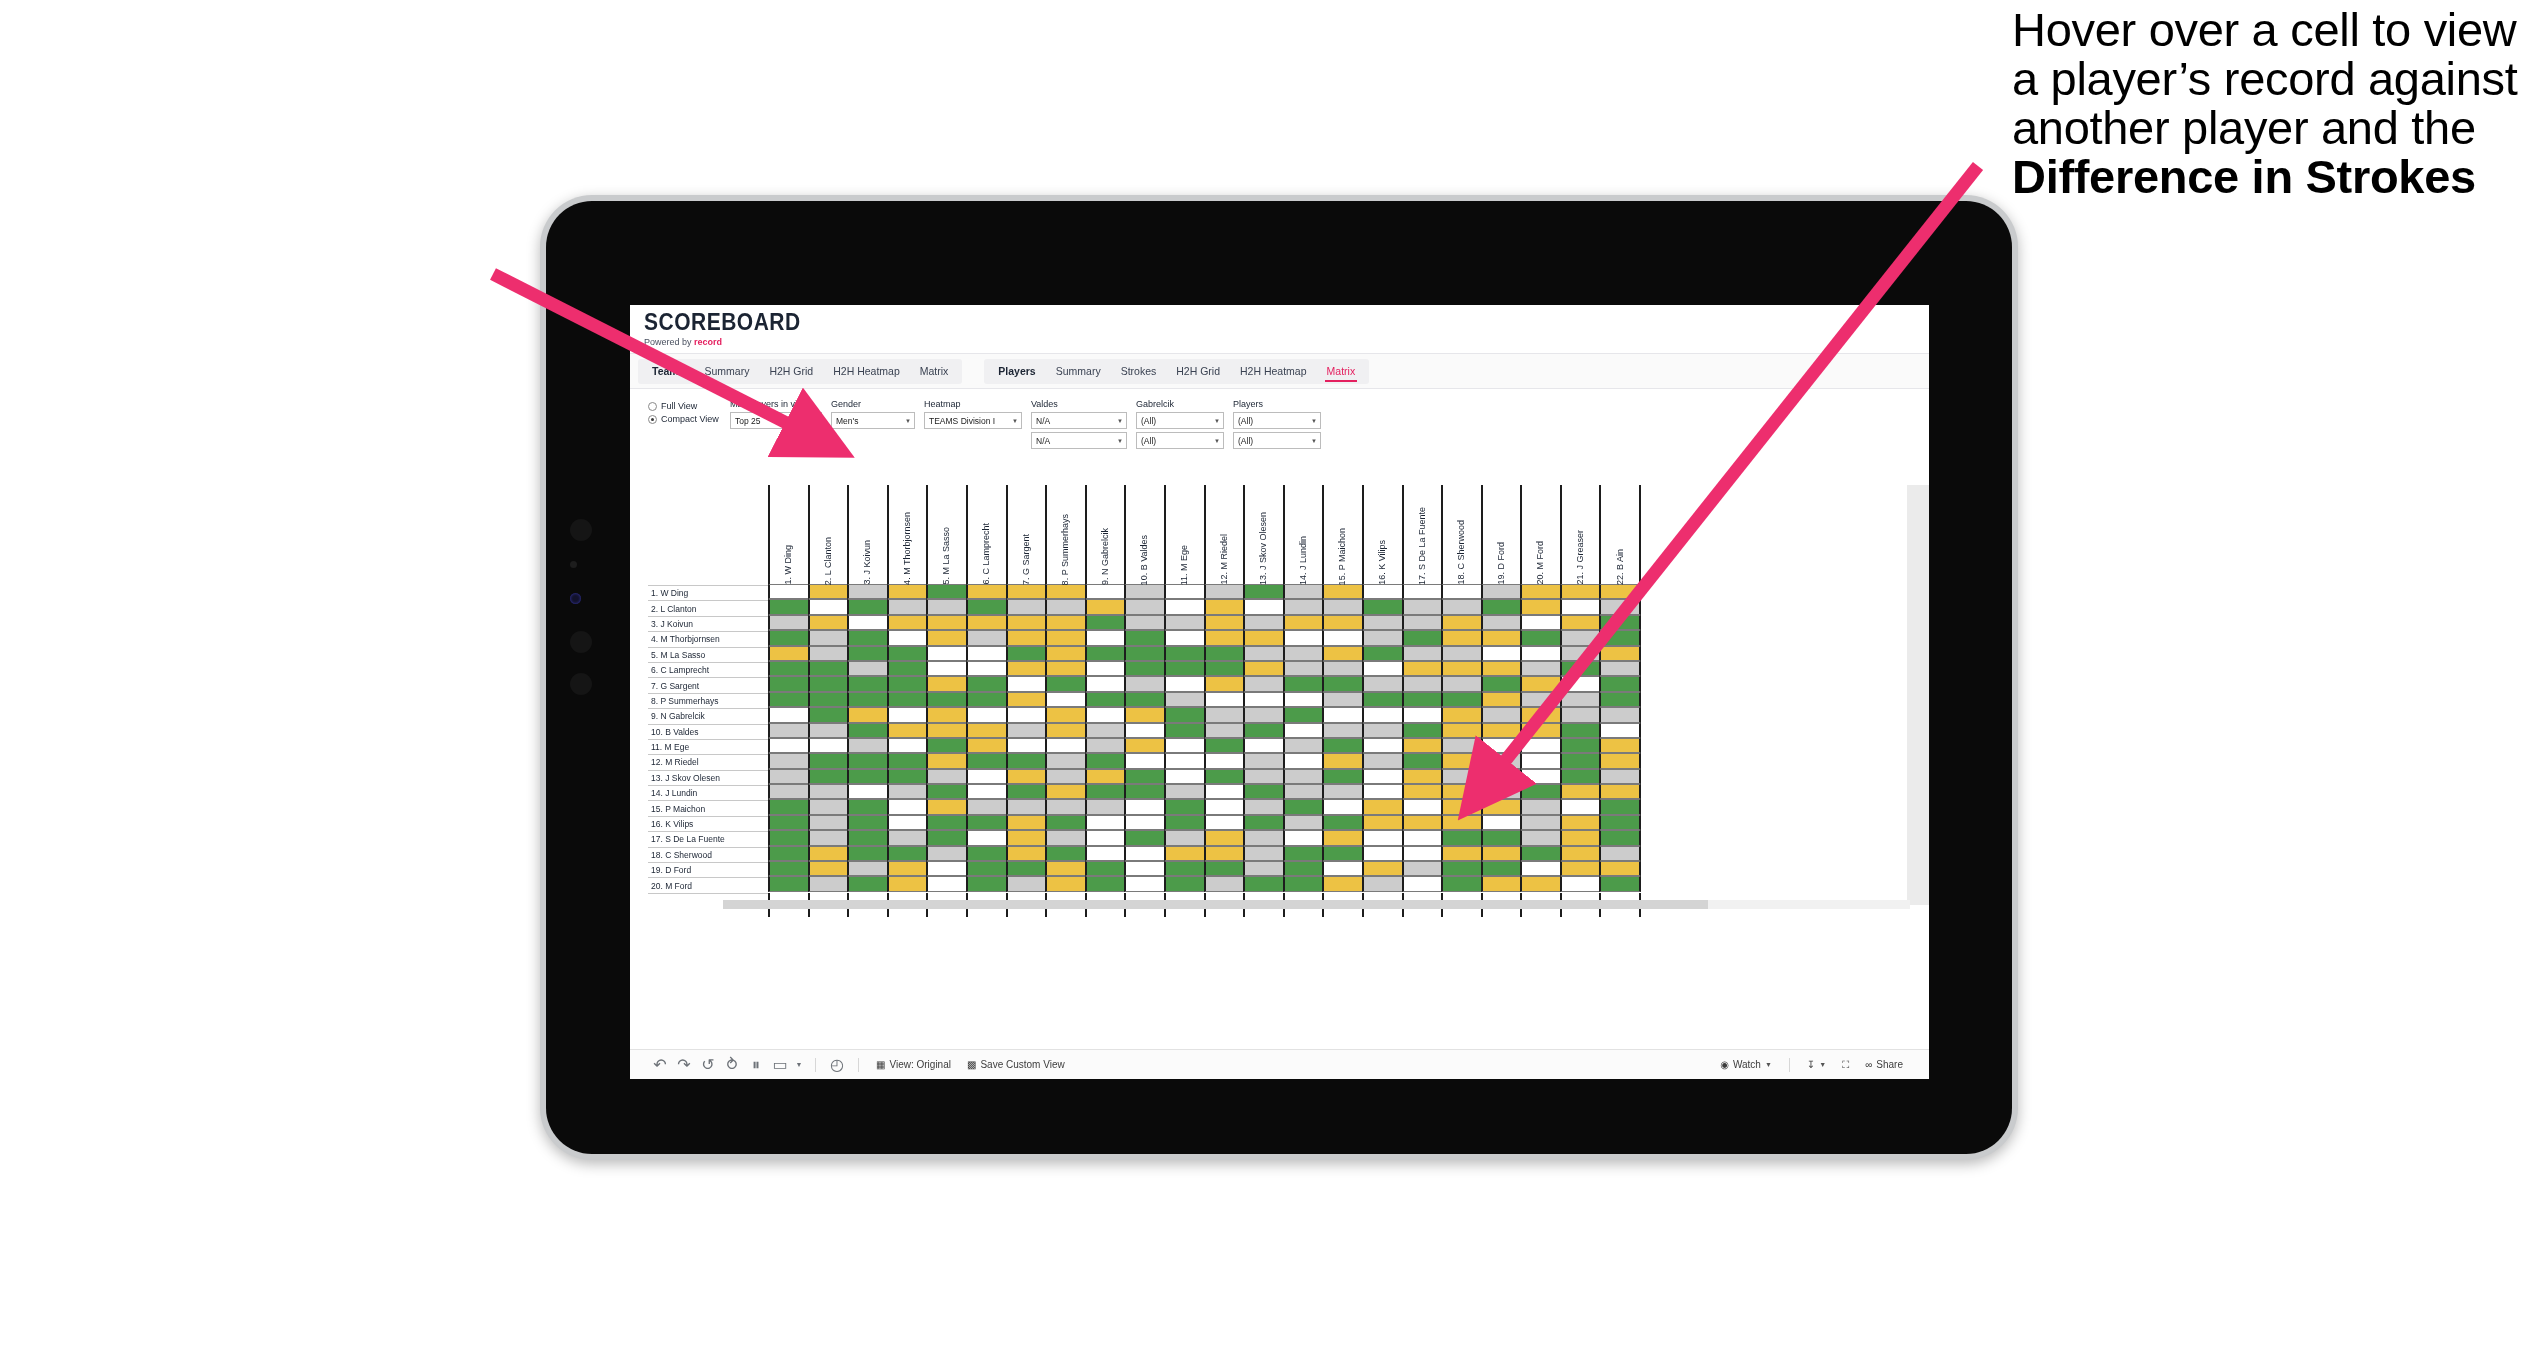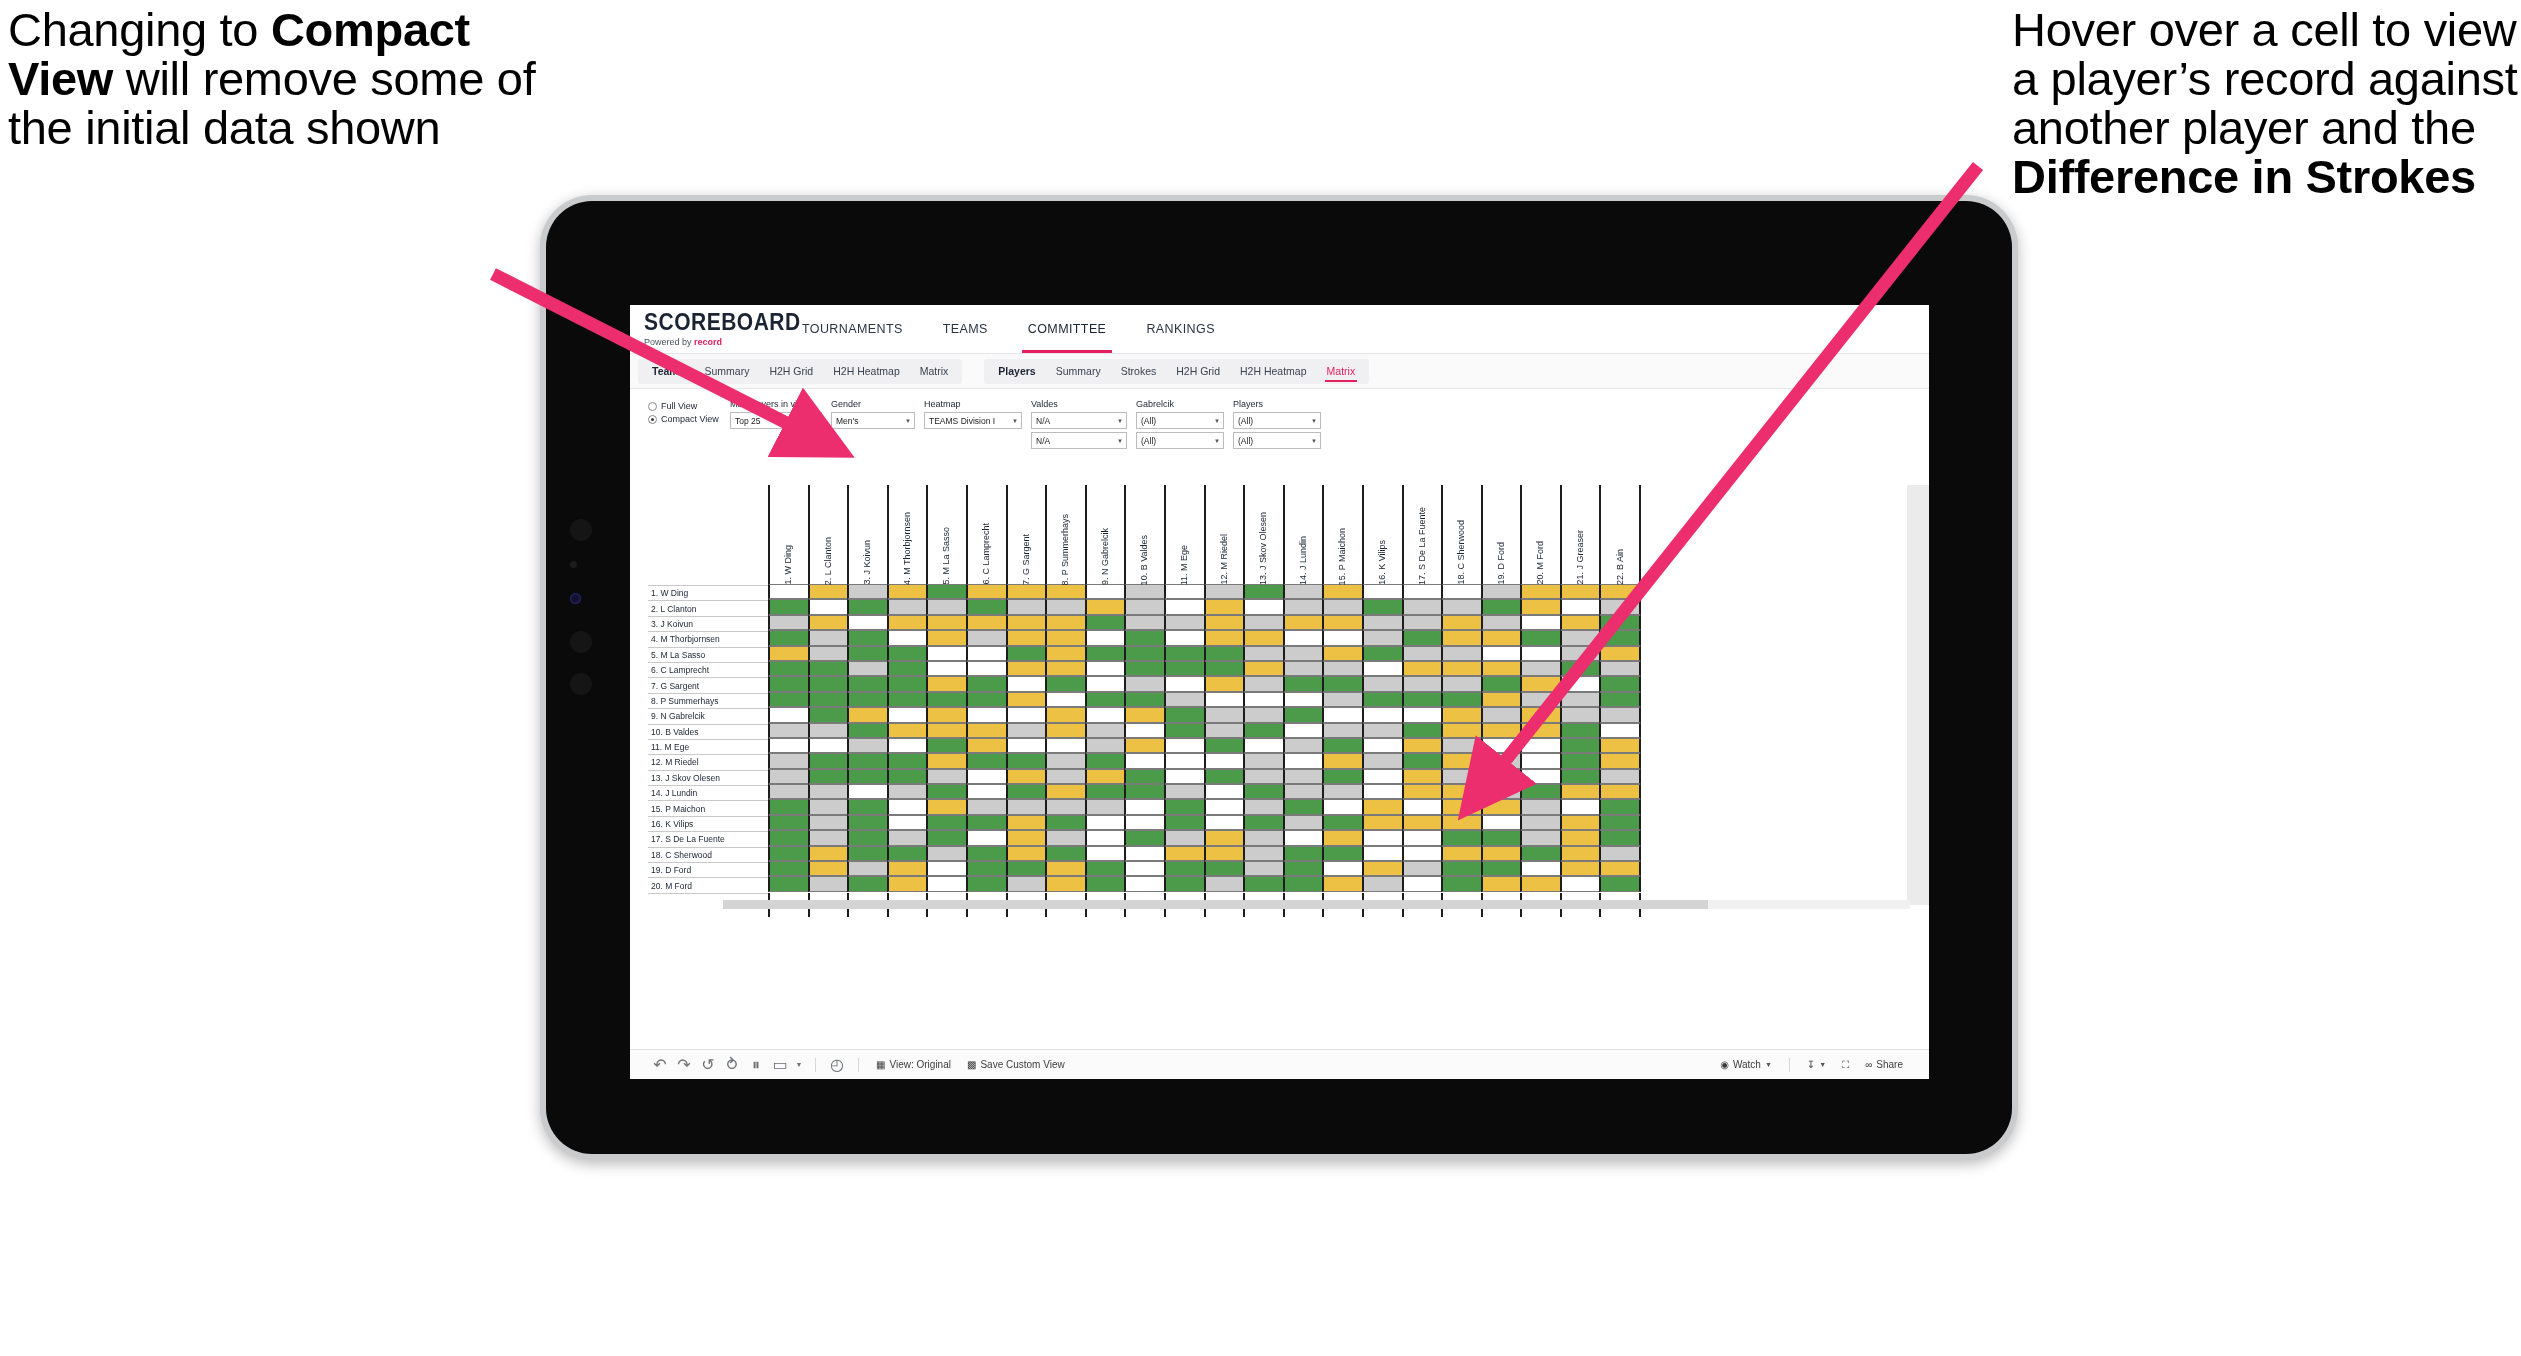--- a/index.html
+++ b/index.html
@@ -138,48 +138,39 @@
   .tb-item { display:flex; align-items:center; gap:4px; font-size:10px;
              color:#3c3c3c; padding:0 8px; cursor:pointer; white-space:nowrap; }
   .spacer { flex:1; }
   .mini-caret { font-size:7px; color:#555; }
 </style>
 </head>
 <body>
 
 <div id="root">
 
-  <div class="anno" id="anno-left">
-    <span>Changing to </span><b>Compact View</b><span> will remove some of the initial data shown</span>
-  </div>
 
   <div class="anno" id="anno-right">
     <span>Hover over a cell to view a player’s record against another player and the </span><b>Difference in Strokes</b>
   </div>
 
   <div id="tablet">
     <div id="tablet-inner">
       <div class="cam" id="cam1"></div>
       <div class="cam" id="cam2"></div>
       <div class="cam" id="cam3"></div>
       <div class="cam" id="cam4"></div>
       <div class="cam" id="cam5"></div>
 
       <div id="screen">
 
         <div id="appbar">
           <div id="logo-wrap">
             <div id="logo-main">SCOREBOARD</div>
             <div id="logo-sub"><span>Powered by </span><span class="brand">record</span></div>
-          </div>
-          <div class="topnav">
-            <div class="topnav-item">TOURNAMENTS</div>
-            <div class="topnav-item">TEAMS</div>
-            <div class="topnav-item active">COMMITTEE</div>
-            <div class="topnav-item">RANKINGS</div>
           </div>
         </div>
 
         <div id="subbar">
           <div class="subgroup">
             <div class="sub-item head">Teams</div>
             <div class="sub-item">Summary</div>
             <div class="sub-item">H2H Grid</div>
             <div class="sub-item">H2H Heatmap</div>
             <div class="sub-item">Matrix</div>

